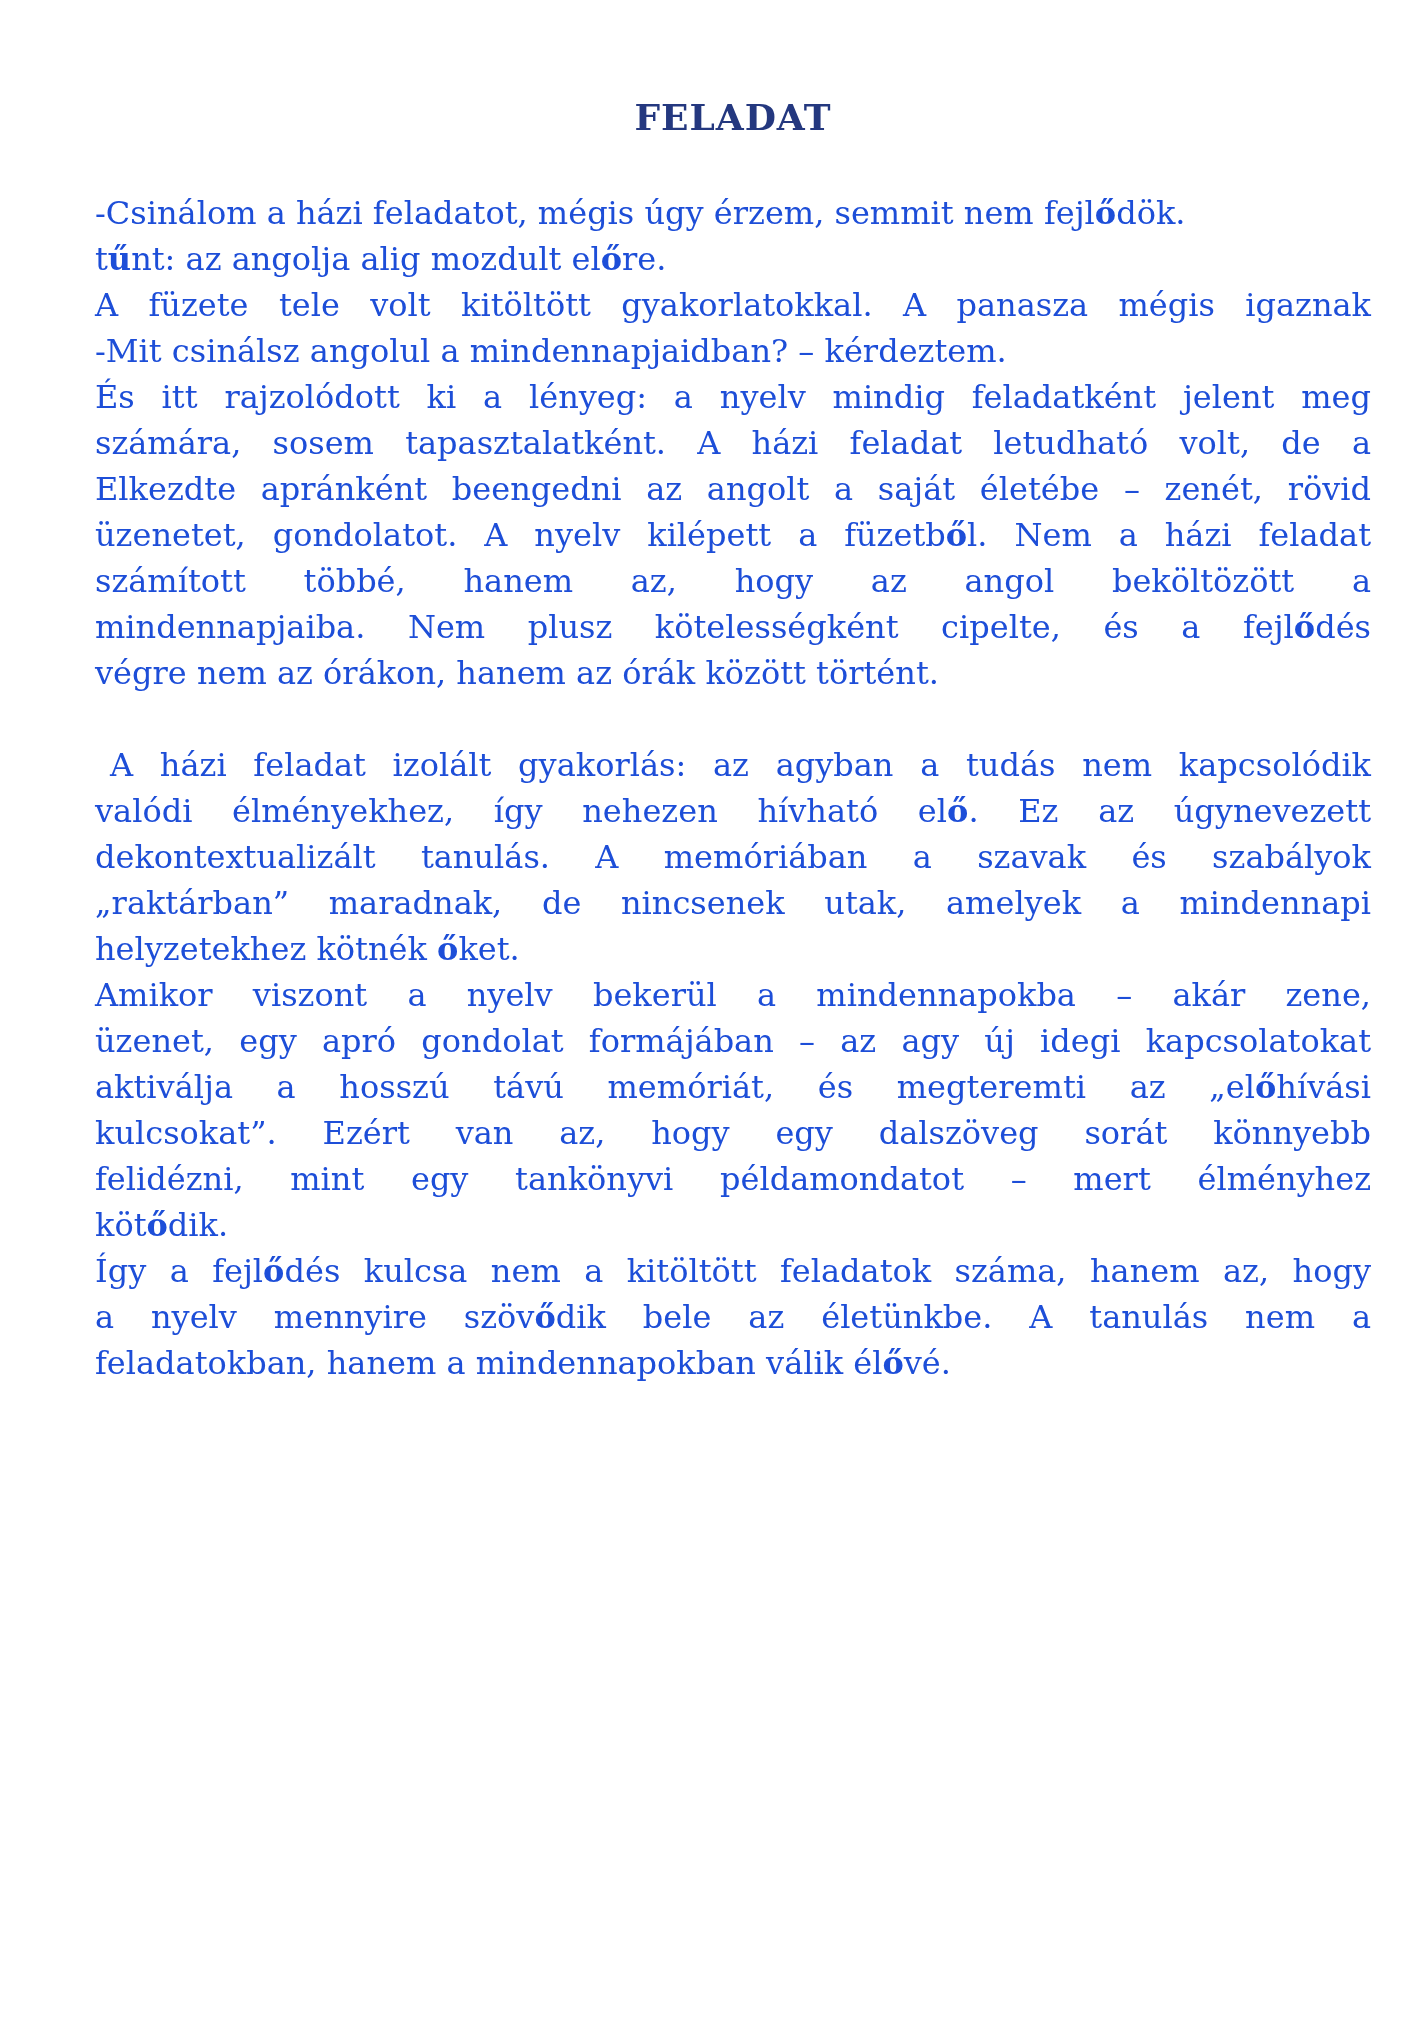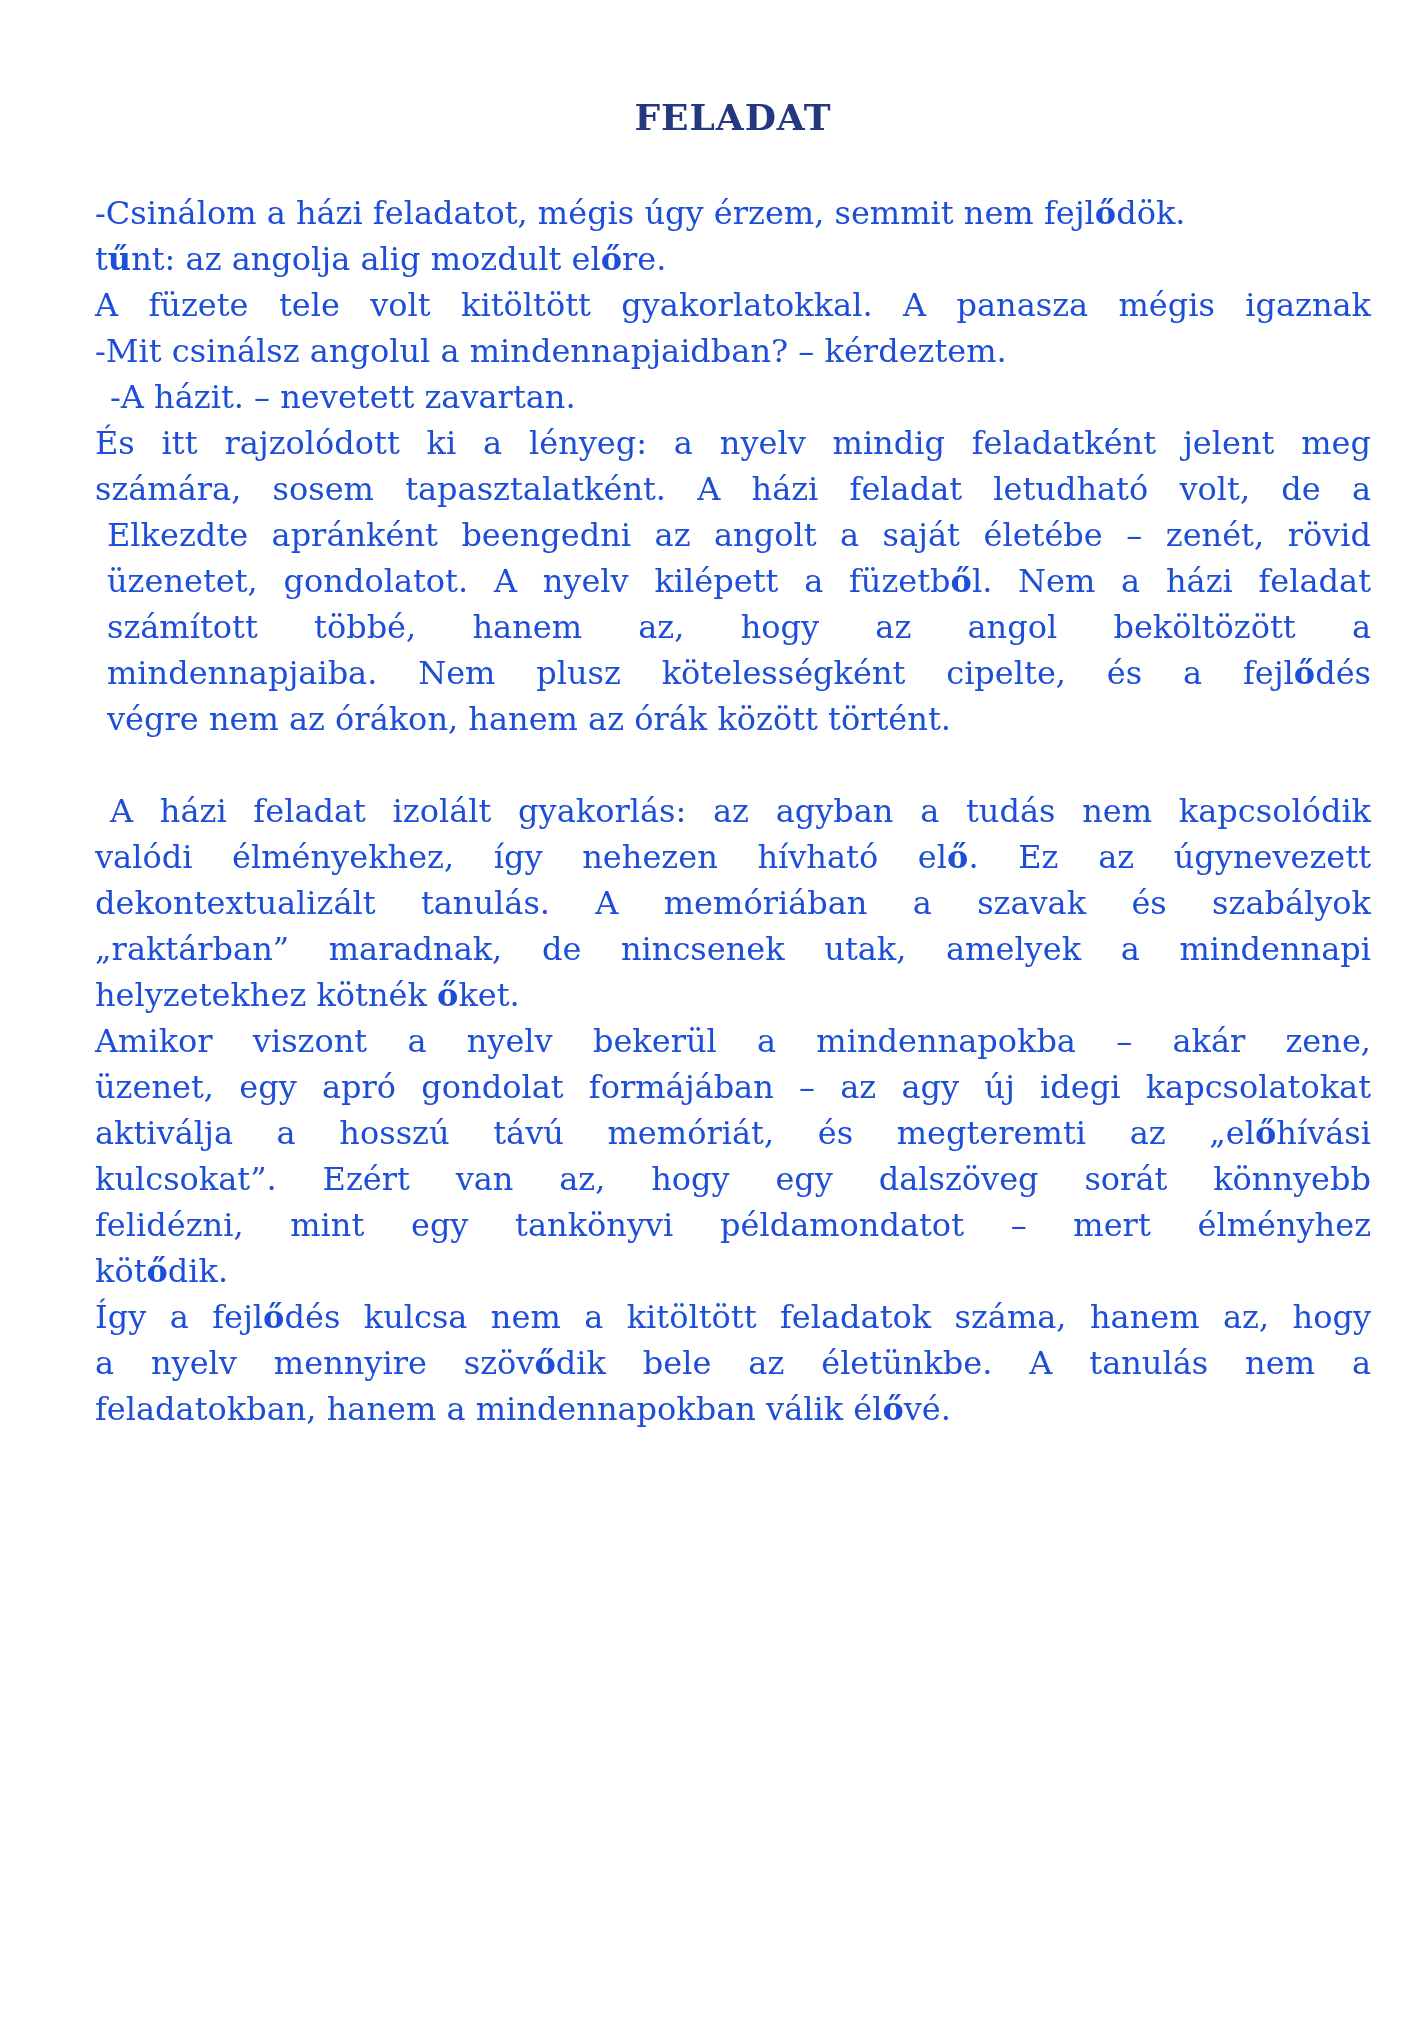--- a/index.html
+++ b/index.html
@@ -24,21 +24,21 @@
     font-weight: 700;
     text-align: center;
     letter-spacing: 1px;
     font-family: "DejaVu Serif", serif;
   }
   .doc {
     font-size: 32px;
     line-height: 46px;
   }
   .para { margin: 0; }
-  .para.gap-after { margin-bottom: 46px; margin-left: 12px; }
+  .para.gap-after { margin-bottom: 46px; }
   .line { text-align: left; white-space: normal; }
   .line.fill {
     text-align: justify;
     text-align-last: justify;
   }
   .line.indent { text-indent: 15px; }
   
   .sub-glyph { font-weight: 700; }
 </style>
 </head>
@@ -49,23 +49,20 @@
   <div class="doc" style="color: #1d4ed8;">
       <div class="para">
         <div class="line">-Csinálom a házi feladatot, mégis úgy érzem, semmit nem fejl<span class="sub-glyph">ő</span>dök.</div>
       </div>
       <div class="para">
         <div class="line">t<span class="sub-glyph">ű</span>nt: az angolja alig mozdult el<span class="sub-glyph">ő</span>re.</div>
         <div class="line fill">A füzete tele volt kitöltött gyakorlatokkal. A panasza mégis igaznak</div>
       </div>
       <div class="para">
         <div class="line">-Mit csinálsz angolul a mindennapjaidban? – kérdeztem.</div>
-      </div>
-      <div class="para">
-        <div class="line indent">-A házit. – nevetett zavartan.</div>
       </div>
       <div class="para">
         <div class="line fill">És itt rajzolódott ki a lényeg: a nyelv mindig feladatként jelent meg</div>
         <div class="line fill">számára, sosem tapasztalatként. A házi feladat letudható volt, de a</div>
       </div>
       <div class="para gap-after">
         <div class="line fill">Elkezdte apránként beengedni az angolt a saját életébe – zenét, rövid</div>
         <div class="line fill">üzenetet, gondolatot. A nyelv kilépett a füzetb<span class="sub-glyph">ő</span>l. Nem a házi feladat</div>
         <div class="line fill">számított többé, hanem az, hogy az angol beköltözött a</div>
         <div class="line fill">mindennapjaiba. Nem plusz kötelességként cipelte, és a fejl<span class="sub-glyph">ő</span>dés</div>

